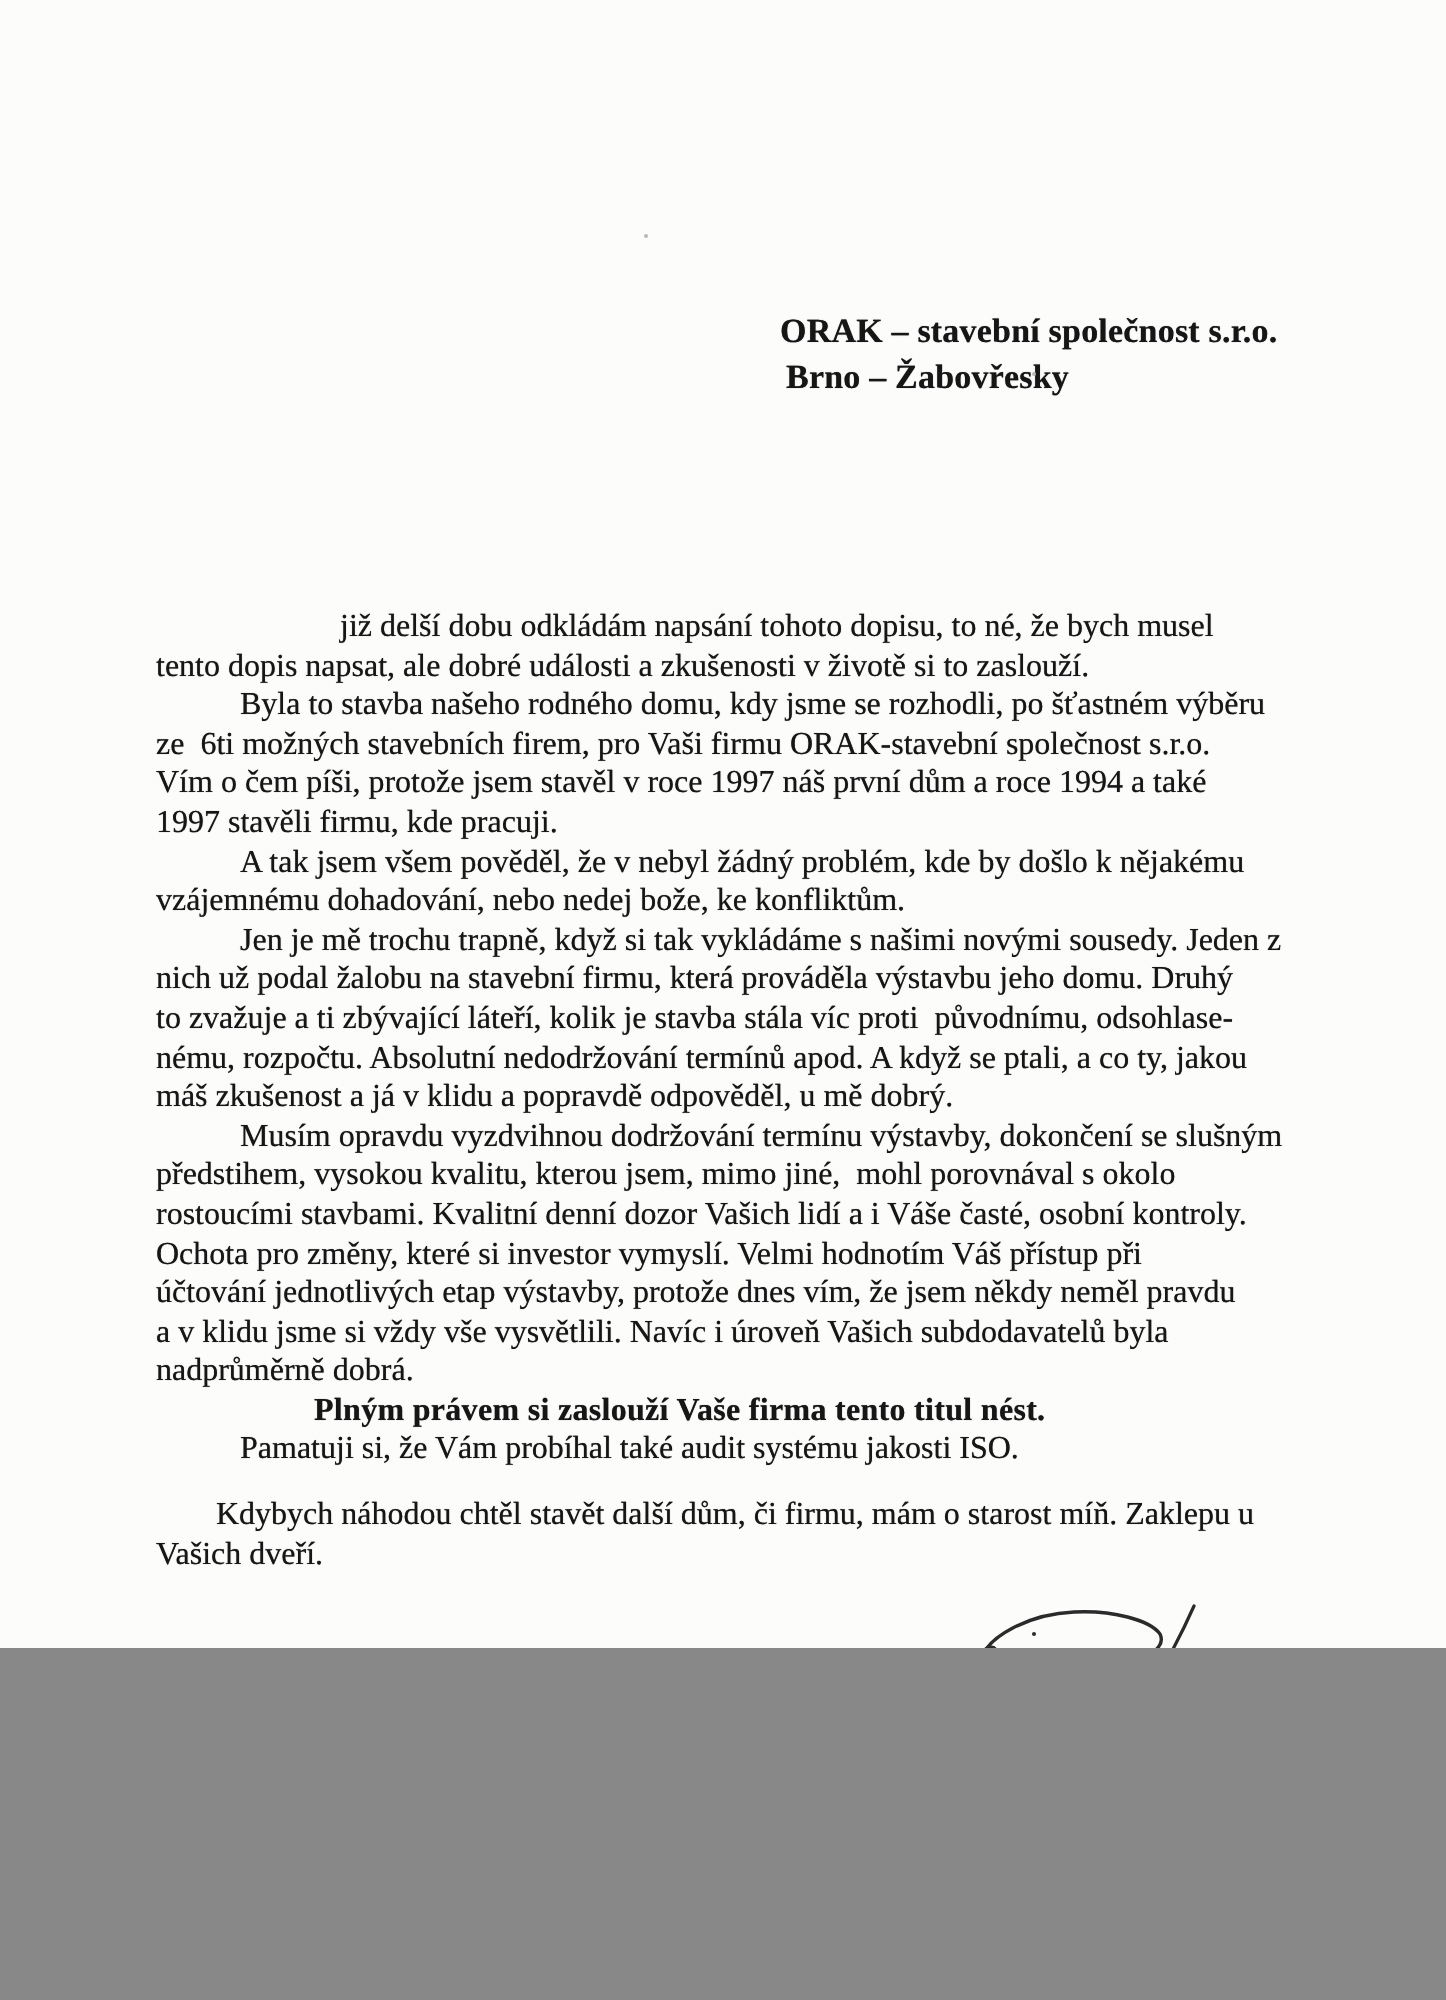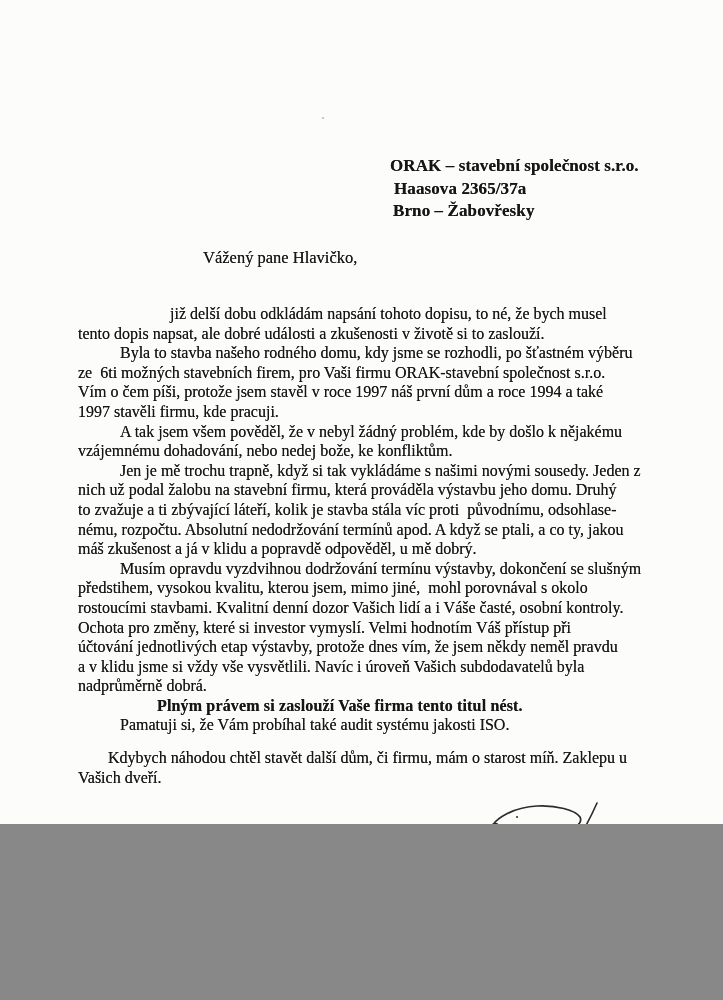--- a/index.html
+++ b/index.html
@@ -42,25 +42,23 @@
 
   .speck { position:absolute; background:#b9b9b2; border-radius:50%; }
 </style>
 </head>
 <body>
 
 <div class="page">
 
   <div class="abs sender scan-txt">
     <div>ORAK – stavební společnost s.r.o.</div>
-    <div style="padding-left:4px">Haasova 2365/37a</div>
     <div style="padding-left:3px">Brno – Žabovřesky</div>
   </div>
 
-  <div class="abs salutation scan-txt">Vážený pane Hlavičko,</div>
 
   <div class="abs body-col scan-txt">
     <div class="para pre ind-opening">již delší dobu odkládám napsání tohoto dopisu, to né, že bych musel
 tento dopis napsat, ale dobré události a zkušenosti v životě si to zaslouží.</div>
     <div class="para pre ind-std">Byla to stavba našeho rodného domu, kdy jsme se rozhodli, po šťastném výběru
 ze  6ti možných stavebních firem, pro Vaši firmu ORAK-stavební společnost s.r.o.
 Vím o čem píši, protože jsem stavěl v roce 1997 náš první dům a roce 1994 a také
 1997 stavěli firmu, kde pracuji.</div>
     <div class="para pre ind-std">A tak jsem všem pověděl, že v nebyl žádný problém, kde by došlo k nějakému
 vzájemnému dohadování, nebo nedej bože, ke konfliktům.</div>

